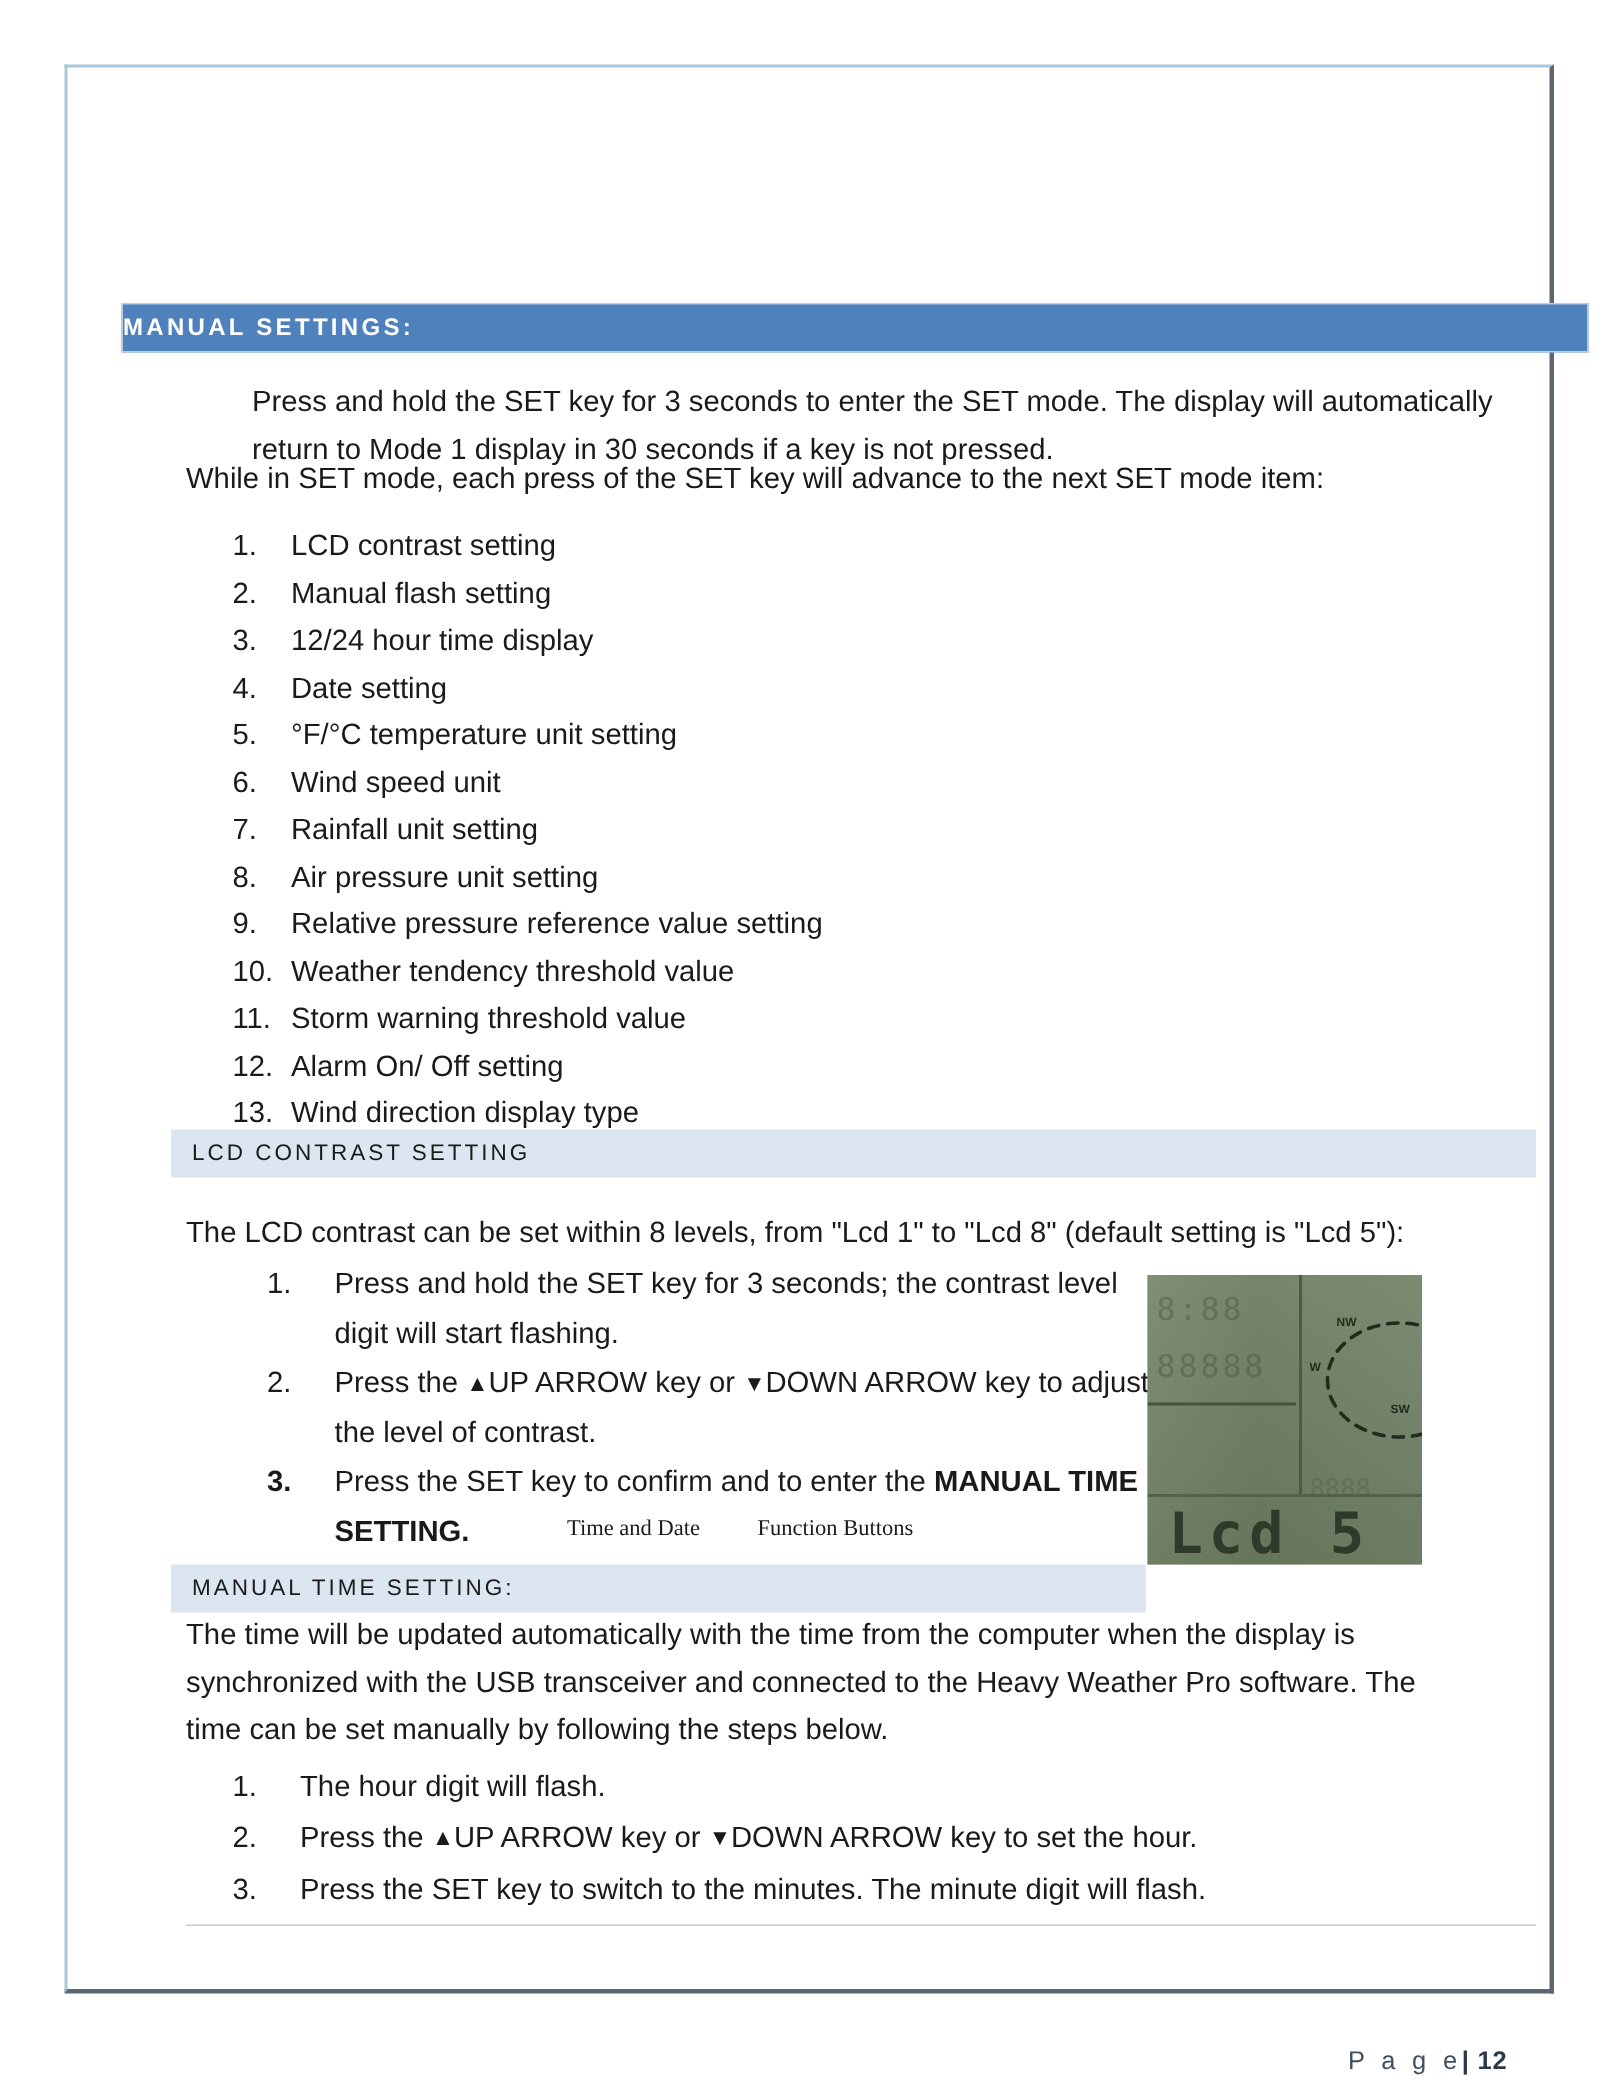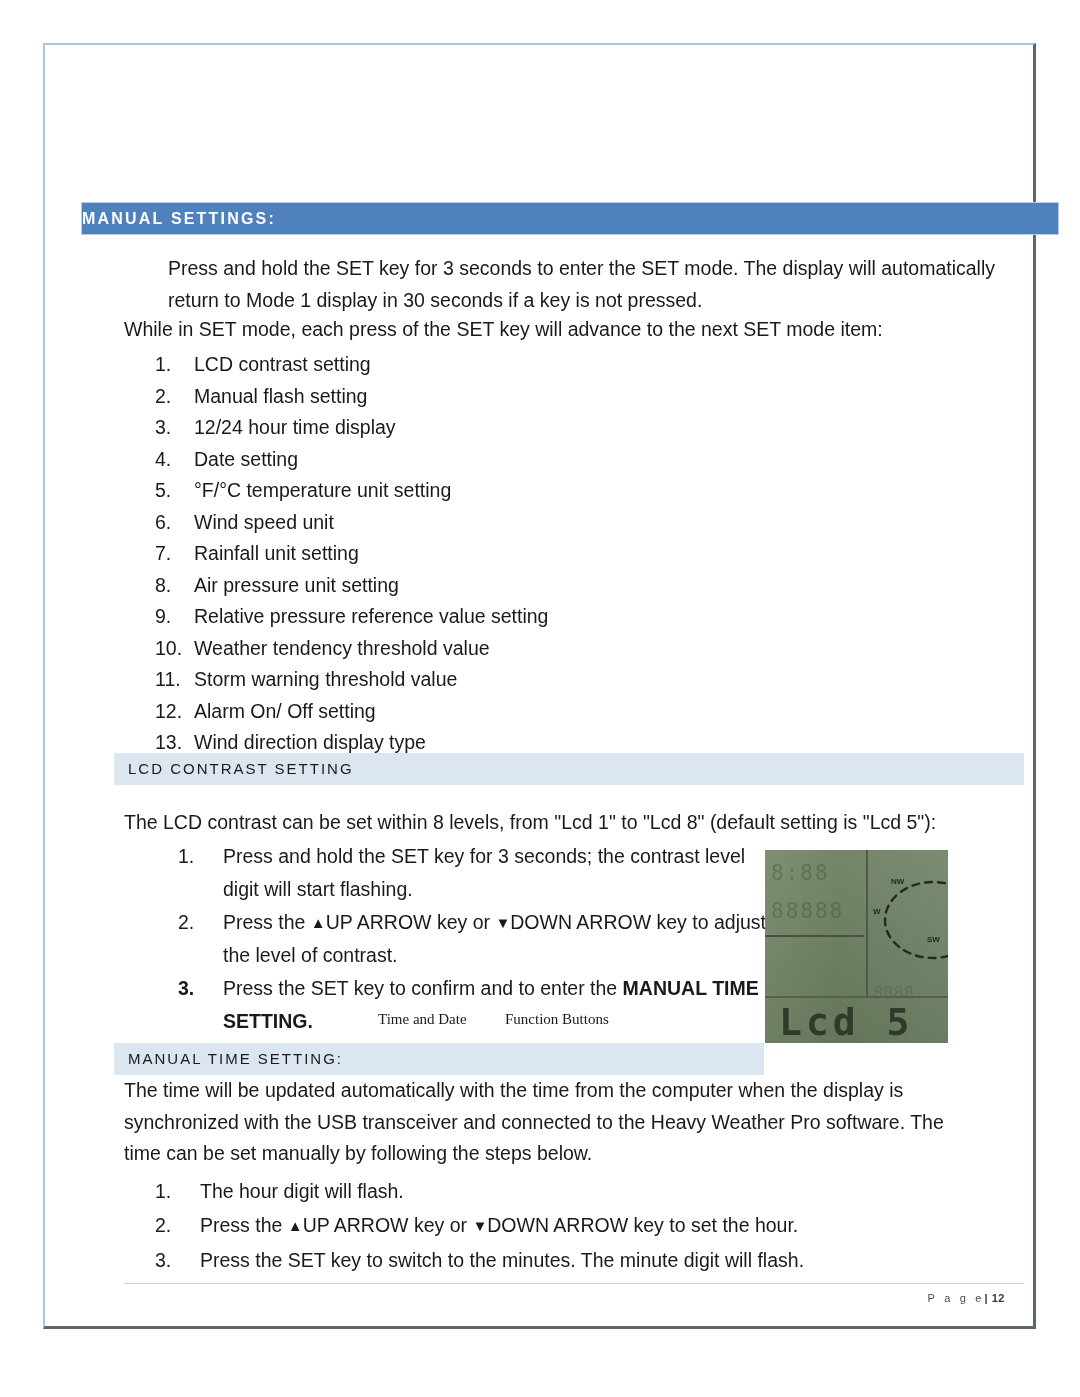--- a/index.html
+++ b/index.html
@@ -91,21 +91,21 @@
     color: #1a1a1a;
   }
   #intro-para {
     left: 79px;
     top: 208px;
     width: 850px;
     margin-left: 44px;
   }
   #intro-line3 {
     left: 79px;
-    top: 269px;
+    top: 259px;
     width: 850px;
   }
   #time-para {
     left: 79px;
     top: 1030px;
     width: 845px;
   }
   #lcd-intro {
     left: 79px;
     top: 762px;
@@ -263,22 +263,22 @@
     position: absolute;
     left: 79px;
     top: 1238px;
     width: 900px;
     height: 1px;
     background: #c6cfd8;
   }
   #footer-page {
     position: absolute;
     right: 33px;
-    top: 1247px;
-    font-size: 11px;
+    top: 1319px;
+    font-size: 17px;
     color: #3f4f63;
     letter-spacing: 0.5px;
     white-space: nowrap;
   }
   #footer-page .pg-word { letter-spacing: 3.2px; }
   #footer-page .pg-sep { font-weight: bold; color: #2d3a4a; }
   #footer-page .pg-num { font-weight: bold; color: #2d3a4a; }
 </style>
 </head>
 <body>

